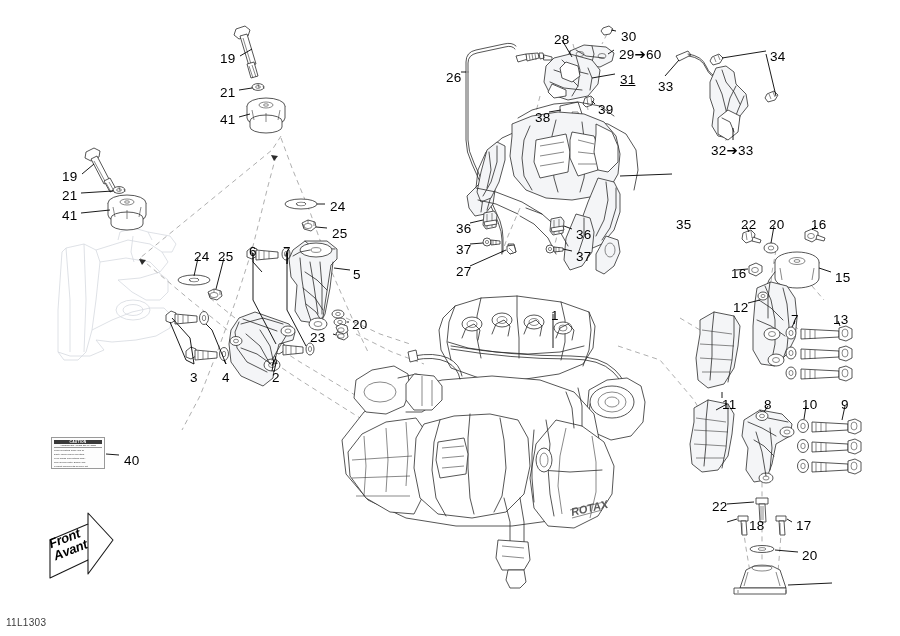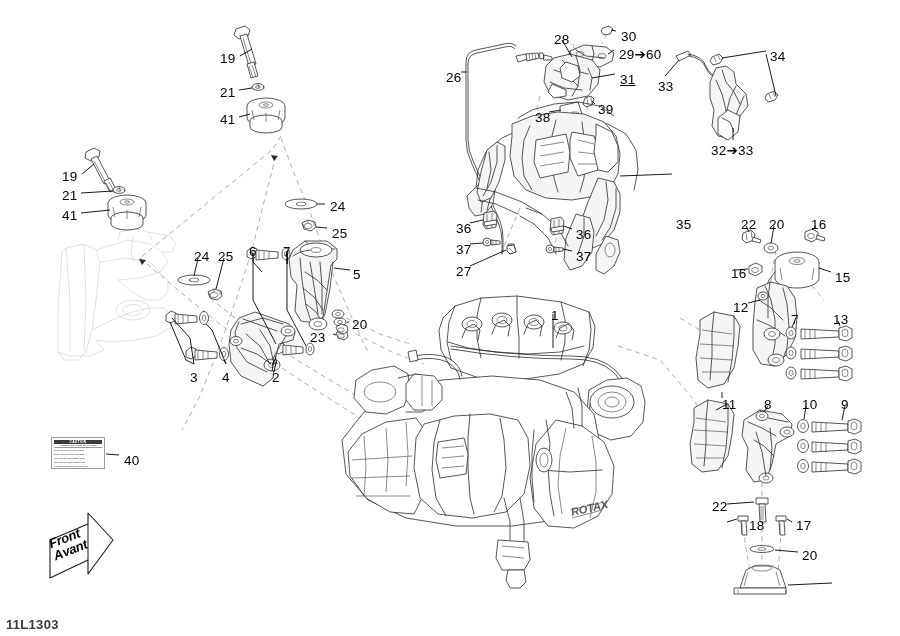--- a/index.html
+++ b/index.html
@@ -23,25 +23,24 @@
     font-weight:400;
     color:#000;
     white-space:nowrap;
     line-height:1;
     letter-spacing:0.2px;
   }
   svg.vec{position:absolute;left:0;top:0;width:900px;height:636px;overflow:visible;}
   .sheetcode{
     position:absolute;
     left:6px; top:617px;
-    font-size:13px;
+    font-size:10px;
     color:#3b3b3b;
     font-family:"Liberation Sans", sans-serif;
     letter-spacing:0.3px;
-    font-weight:bold;
   }
   
   .decal{
     position:absolute;
     left:51px; top:437px;
     width:54px; height:32px;
     background:#fdfdfd;
     border:1px solid #9a9a9a;
     box-sizing:border-box;
     padding:1.5px 2px;

